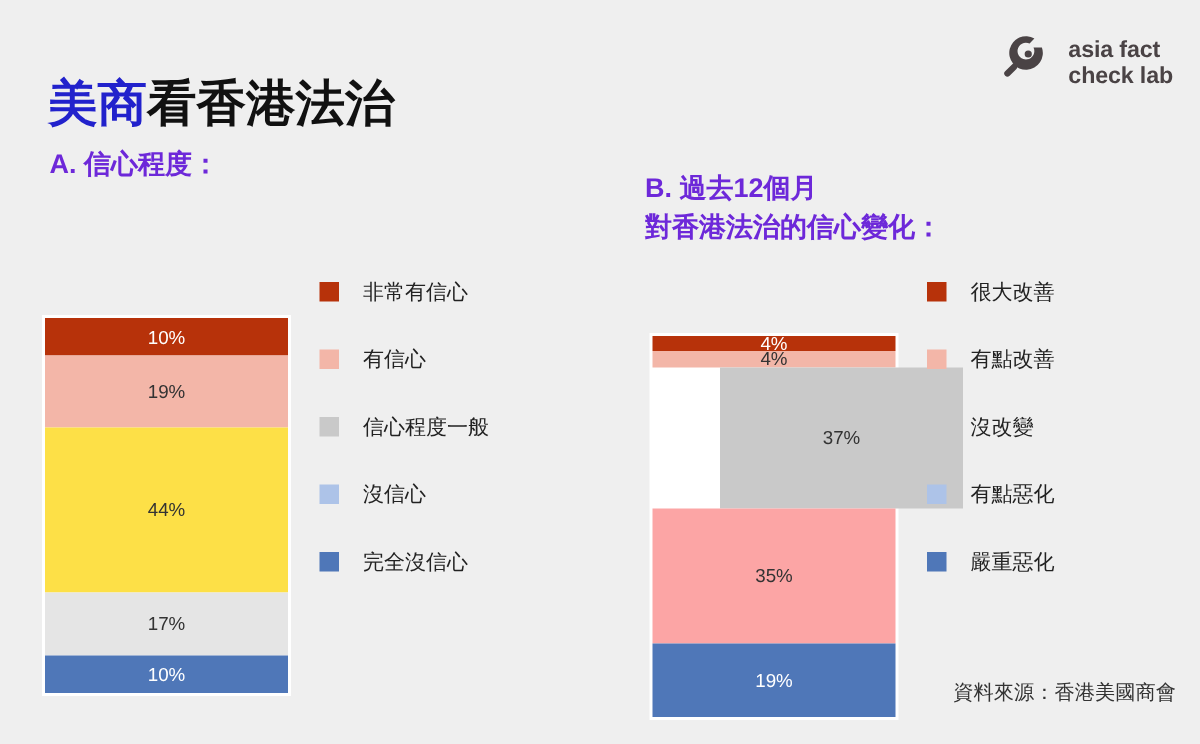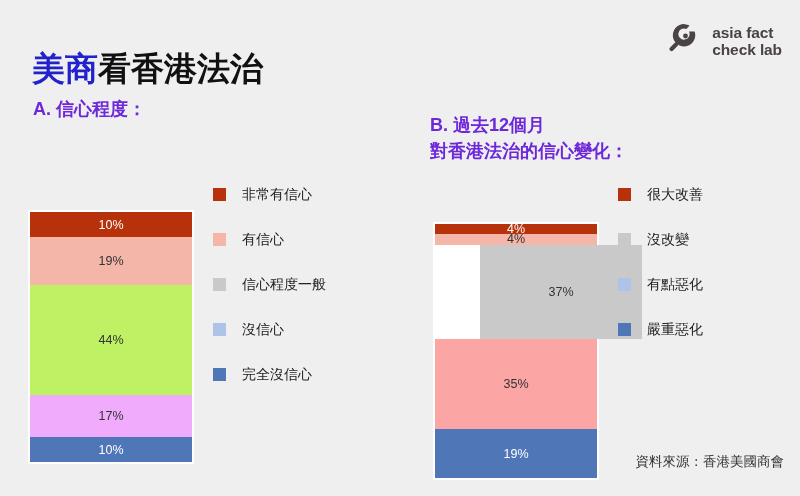--- a/index.html
+++ b/index.html
@@ -148,24 +148,24 @@
 <div class="section-heading" id="heading-b">B. 過去12個月
 對香港法治的信心變化：</div>
 
 <div class="stack-bar" id="bar-a">
     <div class="seg" style="height: 10%; background: rgb(183, 50, 10); color: rgb(255, 255, 255);">
       <span class="seg-label">10%</span>
     </div>
     <div class="seg" style="height: 19%; background: rgb(243, 182, 168); color: rgb(51, 51, 51);">
       <span class="seg-label">19%</span>
     </div>
-    <div class="seg" style="height: 44%; background: #bef264; color: rgb(51, 51, 51);">
+    <div class="seg" style="height: 44%; background: #fde047; color: rgb(51, 51, 51);">
       <span class="seg-label">44%</span>
     </div>
-    <div class="seg" style="height: 17%; background: #f0abfc; color: rgb(51, 51, 51);">
+    <div class="seg" style="height: 17%; background: #e5e5e5; color: rgb(51, 51, 51);">
       <span class="seg-label">17%</span>
     </div>
     <div class="seg" style="height: 10%; background: rgb(79, 119, 184); color: rgb(255, 255, 255);">
       <span class="seg-label">10%</span>
     </div>
   </div>
 
 <div class="stack-bar" id="bar-b">
     <div class="seg" style="height: 4.0404%; background: rgb(183, 50, 10); color: rgb(255, 255, 255);">
       <span class="seg-label">4%</span>
@@ -206,20 +206,24 @@
       <span class="legend-label">完全沒信心</span>
     </div>
   </div>
 
 <div class="legend" id="legend-b">
     <div class="legend-item">
       <span class="legend-swatch" style="background: rgb(183, 50, 10);"></span>
       <span class="legend-label">很大改善</span>
     </div>
     <div class="legend-item">
+      <span class="legend-swatch" style="background: rgb(243, 182, 168);"></span>
+      <span class="legend-label">有點改善</span>
+    </div>
+    <div class="legend-item">
       <span class="legend-swatch" style="background: rgb(201, 201, 201);"></span>
       <span class="legend-label">沒改變</span>
     </div>
     <div class="legend-item">
       <span class="legend-swatch" style="background: rgb(173, 195, 232);"></span>
       <span class="legend-label">有點惡化</span>
     </div>
     <div class="legend-item">
       <span class="legend-swatch" style="background: rgb(79, 119, 184);"></span>
       <span class="legend-label">嚴重惡化</span>

